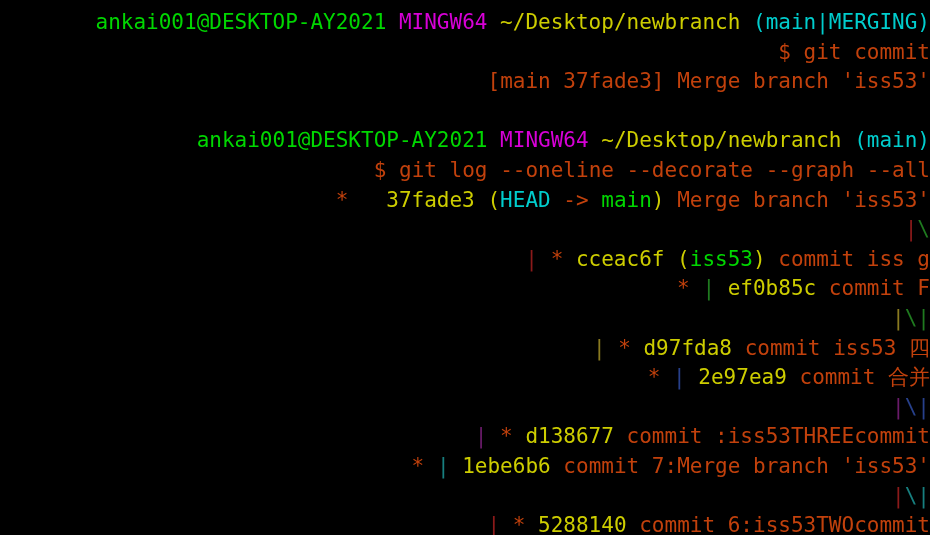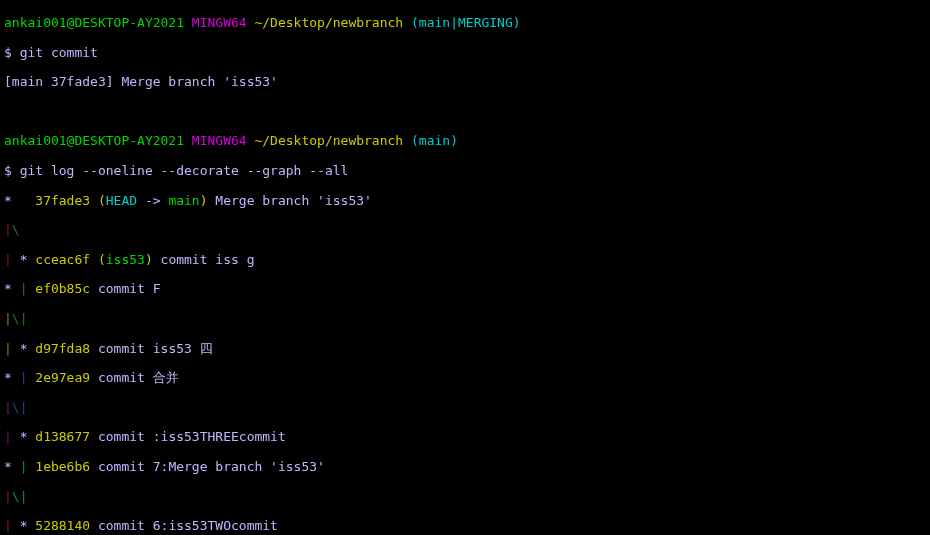--- a/index.html
+++ b/index.html
@@ -12,37 +12,38 @@
     height: 535px;
     overflow: hidden;
     font-family: "DejaVu Sans Mono", "Liberation Mono", monospace;
   }
   #terminal {
     width: 930px;
     height: 535px;
     background: #000000;
     padding: 8px 0 0 4px;
     box-sizing: border-box;
-    font-size: 13px;
+    font-size: 21px;
     line-height: 29.6px;
     letter-spacing: 0px;
     white-space: pre;
     font-family: "DejaVu Sans Mono", "Liberation Mono", monospace;
+    text-align: right;
   }
   .line {
     white-space: pre;
     height: 29.6px;
     font-family: "DejaVu Sans Mono", "Liberation Mono", monospace;
   }
   .seg { white-space: pre; }
   .c-green   { color: #00d700; }
   .c-magenta { color: #d700d7; }
   .c-yellow  { color: #cdcd00; }
   .c-cyan    { color: #00cdcd; }
-  .c-white   { color: #c4b5fd; }
+  .c-white   { color: #c2410c; }
   .c-red     { color: #8b1a1a; }
   .c-gr      { color: #1f7a1f; }
   .c-ye      { color: #8a7a20; }
   .c-bl      { color: #27408b; }
   .c-mg      { color: #6a1b6a; }
   .c-cy      { color: #177f7f; }
 </style>
 </head>
 <body>
 

